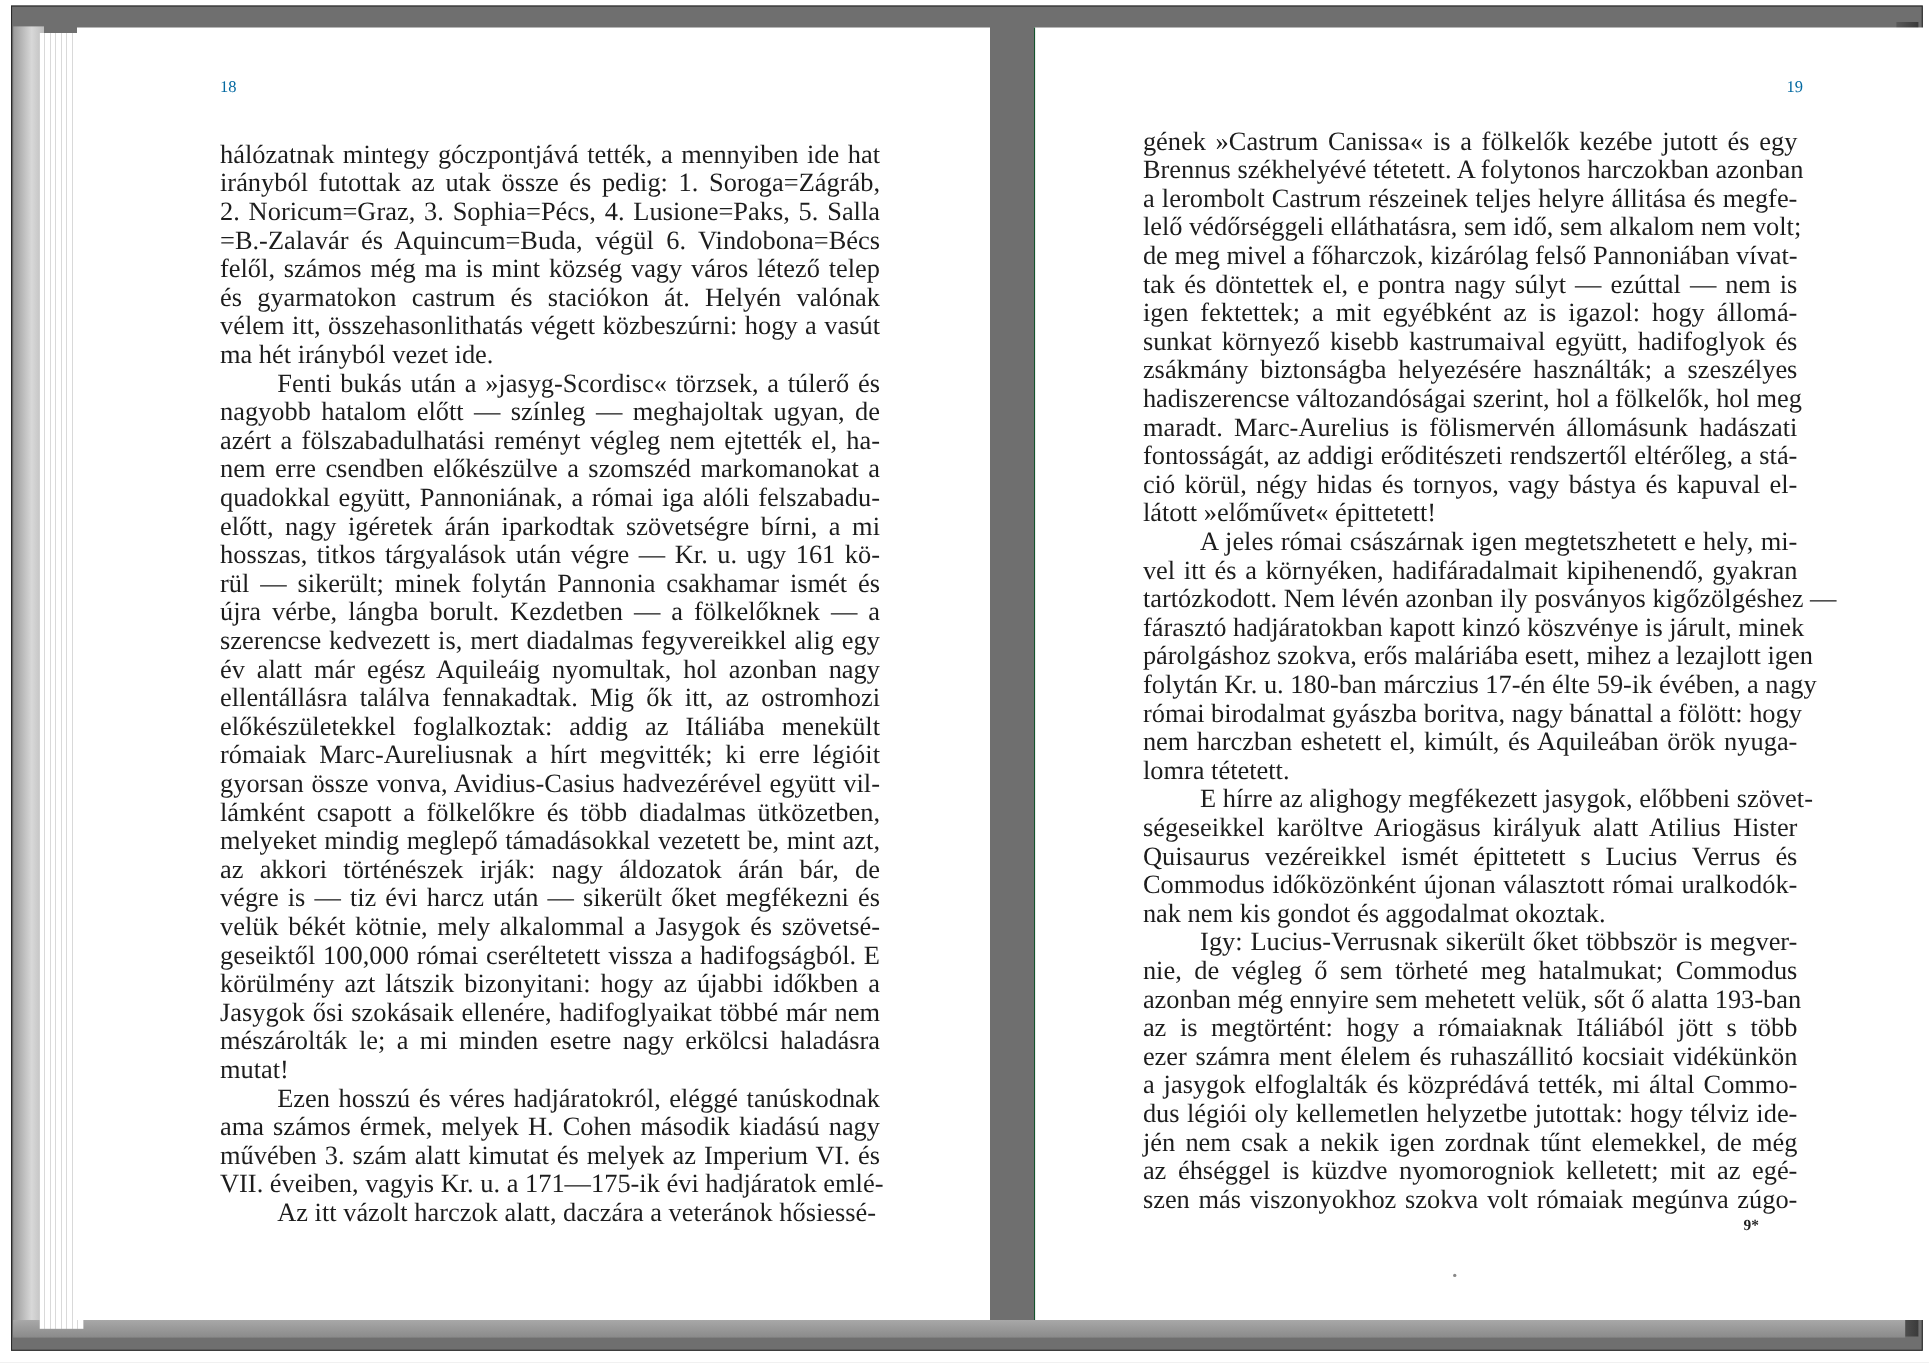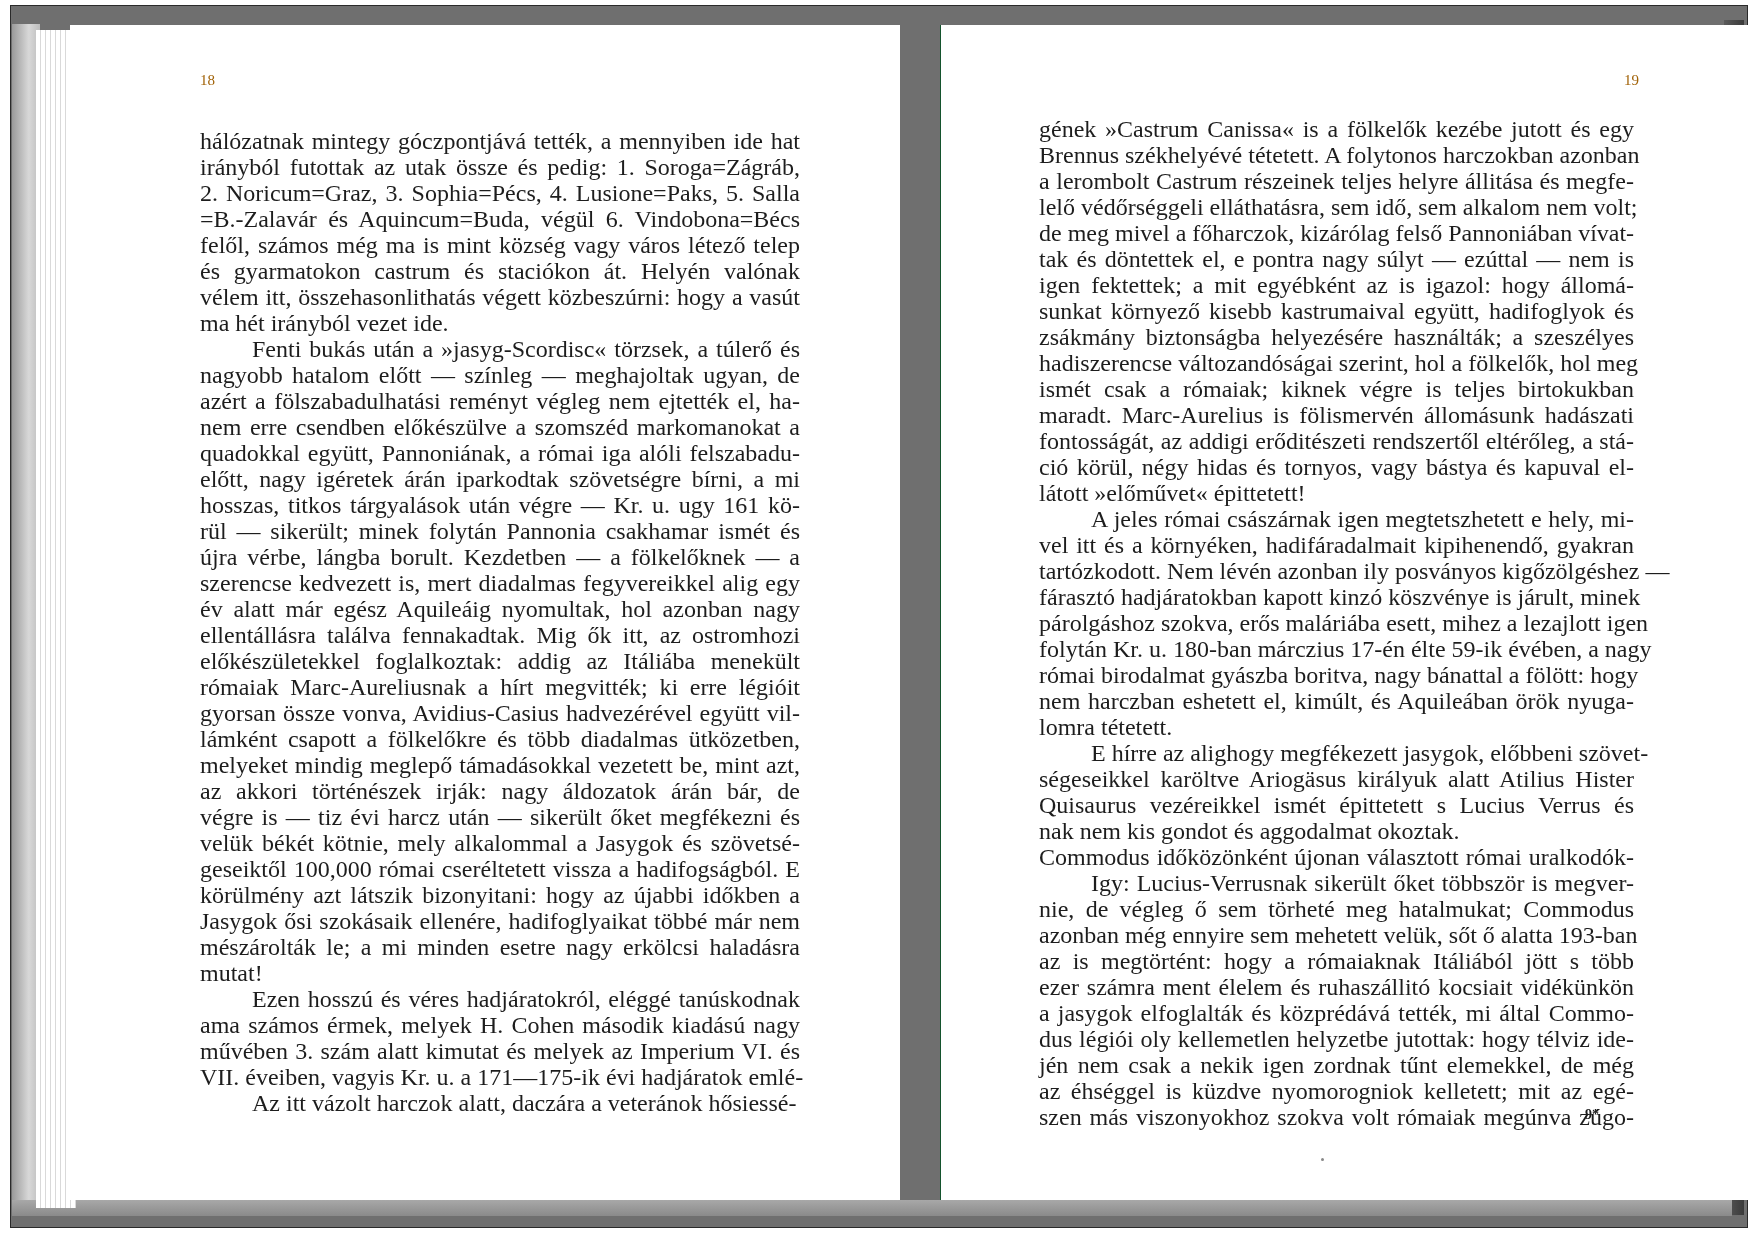--- a/index.html
+++ b/index.html
@@ -28,21 +28,21 @@
   .page-edges {
     position: absolute; left: 36px; top: 30px; width: 40px; height: 1178px;
     background: repeating-linear-gradient(to right, #ffffff 0 4px, #d9d9d9 4px 5px);
   }
   .page {
     position: absolute; top: 25px; background: #ffffff; height: 1175px;
   }
   .page.left { left: 70px; width: 830px; }
   .page.right { left: 940px; width: 828px; border-left: 1px solid #14532d; }
   .page-number {
-    position: absolute; top: 47px; font-size: 15px; color: #a16207;
+    position: absolute; top: 47px; font-size: 15px; color: #0369a1;
   }
   .page.left .page-number { left: 130px; }
   .page.right .page-number { right: 130px; }
   .text-block {
     position: absolute; font-size: 24px; line-height: 26px; text-align: justify;
   }
   .page.left .text-block { left: 130px; top: 103px; width: 600px; }
   .page.right .text-block { left: 98px; top: 91px; width: 595px; }
   .line { display: block; white-space: nowrap; text-align-last: justify; text-align: justify; }
   .line.last { text-align-last: left; }
@@ -120,43 +120,42 @@
         <span class="line">gének »Castrum Canissa« is a fölkelők kezébe jutott és egy</span>
         <span class="line">Brennus székhelyévé tétetett. A folytonos harczokban azonban</span>
         <span class="line">a lerombolt Castrum részeinek teljes helyre állitása és megfe-</span>
         <span class="line">lelő védőrséggeli elláthatásra, sem idő, sem alkalom nem volt;</span>
         <span class="line">de meg mivel a főharczok, kizárólag felső Pannoniában vívat-</span>
         <span class="line">tak és döntettek el, e pontra nagy súlyt — ezúttal — nem is</span>
         <span class="line">igen fektettek; a mit egyébként az is igazol: hogy állomá-</span>
         <span class="line">sunkat környező kisebb kastrumaival együtt, hadifoglyok és</span>
         <span class="line">zsákmány biztonságba helyezésére használták; a szeszélyes</span>
         <span class="line">hadiszerencse változandóságai szerint, hol a fölkelők, hol meg</span>
-        <span class="line">ismét csak a rómaiak; kiknek végre is teljes birtokukban</span>
         <span class="line">maradt. Marc-Aurelius is fölismervén állomásunk hadászati</span>
         <span class="line">fontosságát, az addigi erőditészeti rendszertől eltérőleg, a stá-</span>
         <span class="line">ció körül, négy hidas és tornyos, vagy bástya és kapuval el-</span>
         <span class="line last">látott »előművet« épittetett!</span>
       </div>
       <div>
         <span class="line indent">A jeles római császárnak igen megtetszhetett e hely, mi-</span>
         <span class="line">vel itt és a környéken, hadifáradalmait kipihenendő, gyakran</span>
         <span class="line">tartózkodott. Nem lévén azonban ily posványos kigőzölgéshez —</span>
         <span class="line">fárasztó hadjáratokban kapott kinzó köszvénye is járult, minek</span>
         <span class="line">párolgáshoz szokva, erős maláriába esett, mihez a lezajlott igen</span>
         <span class="line">folytán Kr. u. 180-ban márczius 17-én élte 59-ik évében, a nagy</span>
         <span class="line">római birodalmat gyászba boritva, nagy bánattal a fölött: hogy</span>
         <span class="line">nem harczban eshetett el, kimúlt, és Aquileában örök nyuga-</span>
         <span class="line last">lomra tétetett.</span>
       </div>
       <div>
         <span class="line indent">E hírre az alighogy megfékezett jasygok, előbbeni szövet-</span>
         <span class="line">ségeseikkel karöltve Ariogäsus királyuk alatt Atilius Hister</span>
         <span class="line">Quisaurus vezéreikkel ismét épittetett s Lucius Verrus és</span>
+        <span class="line">Commodus időközönként újonan választott római uralkodók-</span>
         <span class="line last">nak nem kis gondot és aggodalmat okoztak.</span>
-        <span class="line">Commodus időközönként újonan választott római uralkodók-</span>
       </div>
       <div>
         <span class="line indent">Igy: Lucius-Verrusnak sikerült őket többször is megver-</span>
         <span class="line">nie, de végleg ő sem törheté meg hatalmukat; Commodus</span>
         <span class="line">azonban még ennyire sem mehetett velük, sőt ő alatta 193-ban</span>
         <span class="line">az is megtörtént: hogy a rómaiaknak Itáliából jött s több</span>
         <span class="line">ezer számra ment élelem és ruhaszállitó kocsiait vidékünkön</span>
         <span class="line">a jasygok elfoglalták és közprédává tették, mi által Commo-</span>
         <span class="line">dus légiói oly kellemetlen helyzetbe jutottak: hogy télviz ide-</span>
         <span class="line">jén nem csak a nekik igen zordnak tűnt elemekkel, de még</span>

